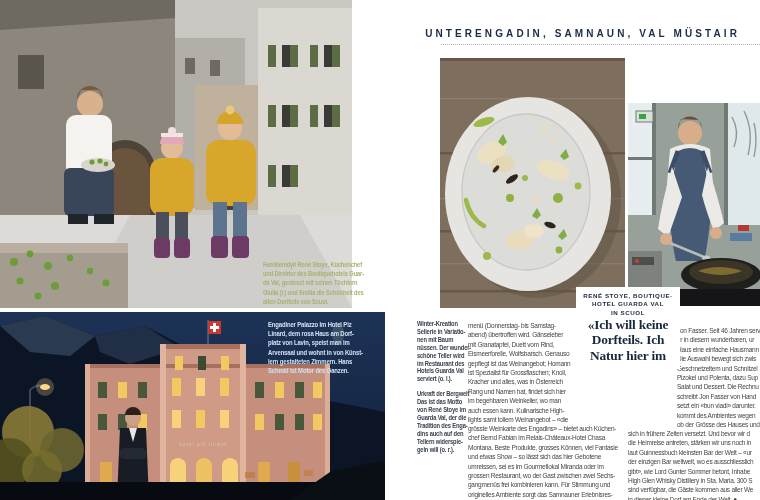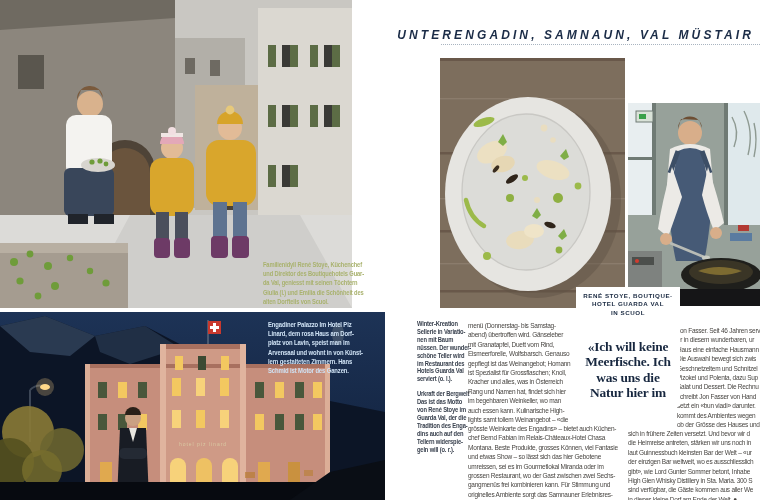--- a/index.html
+++ b/index.html
@@ -1,22 +1,22 @@
 <!DOCTYPE html>
 <html><head>
 <meta charset="utf-8">
 <style>
   html,body{margin:0;padding:0;background:#ffffff;}
   .page{position:relative;width:760px;height:500px;background:#ffffff;overflow:hidden;
         font-family:"Liberation Sans",sans-serif;}
   .abs{position:absolute;}
 
   
-  .section-header{top:28px;right:6px;font-size:12px;font-weight:bold;letter-spacing:3.1px;
-                  color:#1b2c47;white-space:nowrap;font-style:italic;}
+  .section-header{top:28px;right:20px;font-size:10px;font-weight:bold;letter-spacing:3.1px;
+                  color:#1b2c47;white-space:nowrap;}
   .header-rule{top:44px;left:441px;right:0;border-top:1.5px dotted #a9b4c0;height:0;}
 
   
   .photo{display:block;}
 
   
   .cap{font-weight:bold;line-height:9.2px;transform:scaleX(.87);transform-origin:0 0;}
   .cap div{white-space:nowrap;}
   .cap-family{left:263px;top:260px;font-size:6.6px;color:#a9b26e;letter-spacing:-.15px;}
   .cap-palazzo{left:268px;top:320px;font-size:6.8px;color:#cfe2f4;letter-spacing:-.15px;}
@@ -25,21 +25,21 @@
   .mini{left:417px;top:320px;width:70px;font-size:6.6px;font-weight:bold;color:#3b4350;
         line-height:7.9px;letter-spacing:-.2px;transform:scaleX(.88);transform-origin:0 0;}
   .mini div{white-space:nowrap;}
   .mini .para2{margin-top:7px;}
 
   
   .quote-block{left:576px;top:287px;width:104px;background:#ffffff;z-index:3;text-align:center;
                padding:5px 0 6px 0;}
   .quote-attribution{font-size:6.2px;font-weight:bold;letter-spacing:.55px;color:#17273f;
                      line-height:8.4px;}
-  .quote-text{margin-top:22px;font-family:"Liberation Serif",serif;font-weight:bold;
+  .quote-text{margin-top:0;font-family:"Liberation Serif",serif;font-weight:bold;
               font-size:13.4px;line-height:15.2px;color:#17273f;letter-spacing:-.2px;}
 
   
   .bodycol{font-size:7.4px;color:#474440;line-height:9.4px;letter-spacing:-.3px;
            transform:scaleX(.88);transform-origin:0 0;}
   .bodycol div{white-space:nowrap;}
   .col-mid-narrow{left:468px;top:321px;}
   .col-mid-wide{left:468px;top:424px;}
   .col-right-narrow{left:677px;top:326px;}
   .col-right-wide{left:628px;top:429px;}
@@ -336,22 +336,21 @@
   </svg>
 
   <div class="abs quote-block">
     <div class="quote-attribution">
         <div>RENÉ STOYE, BOUTIQUE-</div>
         <div>HOTEL GUARDA VAL</div>
         <div>IN SCUOL</div>
       </div>
     <div class="quote-text">
         <div>«Ich will keine</div>
-        <div>Meerfische. Ich</div>
-        <div>was uns die</div>
+        <div>Dorfteils. Ich</div>
         <div>Natur hier im</div>
       </div>
   </div>
 
   <div class="abs mini">
     <div class="para1">
         <div>Winter-Kreation</div>
         <div>Sellerie in Variatio-</div>
         <div>nen mit Baum</div>
         <div>nüssen. Der wunder-</div>

